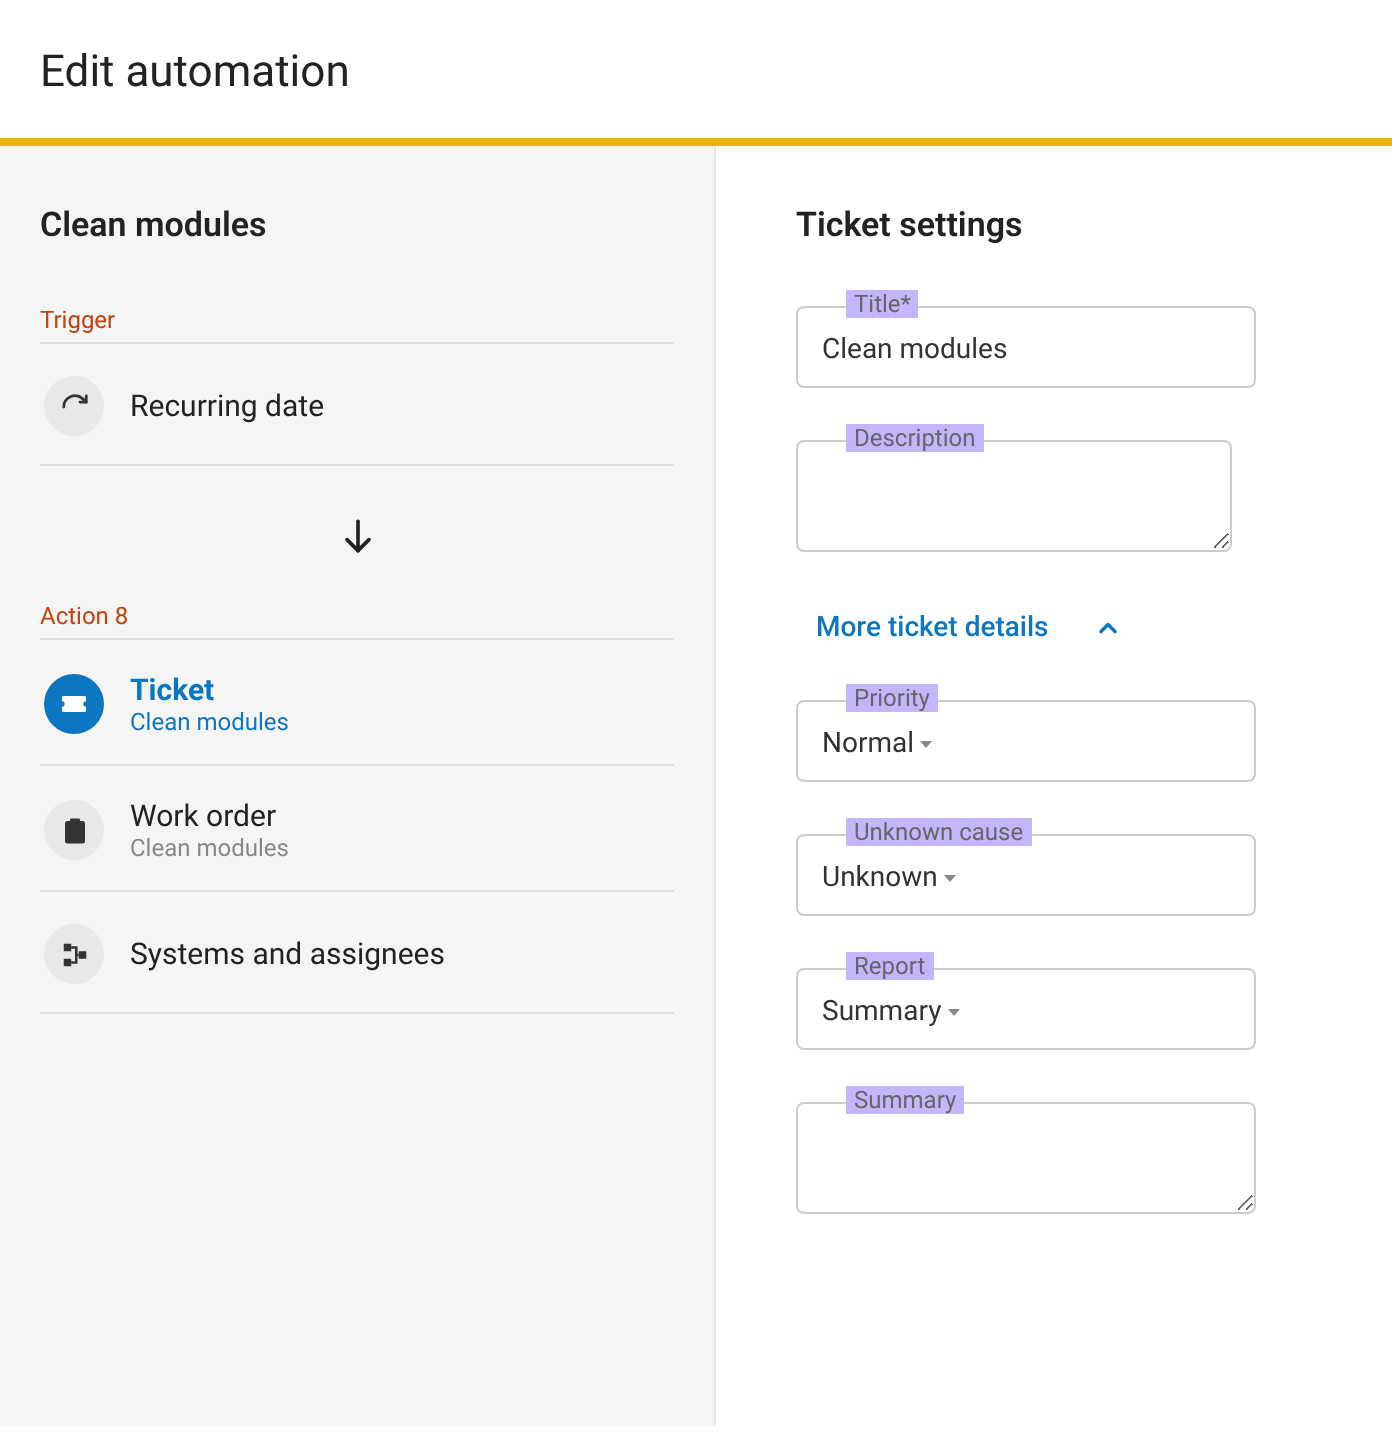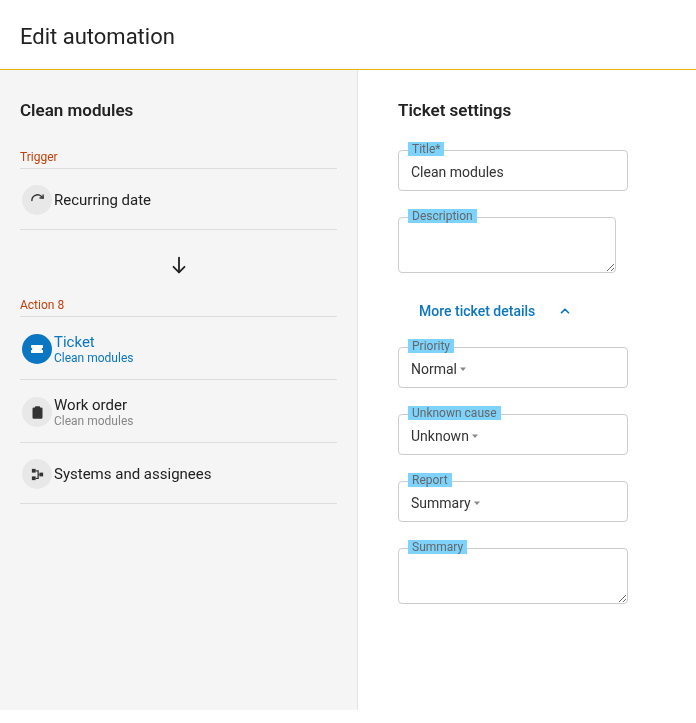--- a/index.html
+++ b/index.html
@@ -5,21 +5,21 @@
   * { box-sizing: border-box; }
   body {
     margin: 0;
     font-family: -apple-system, BlinkMacSystemFont, "Segoe UI", Roboto, Arial, sans-serif;
     color: #333;
     background: #fff;
     width: 696px;
   }
   .header {
     padding: 24px 20px 20px 20px;
-    border-bottom: 1px solid #eab308;
+    border-bottom: 4px solid #eab308;
   }
   .header h1 {
     margin: 0;
     font-size: 22px;
     font-weight: 400;
     color: #222;
   }
   .layout {
     display: flex;
   }
@@ -46,21 +46,21 @@
     margin-bottom: 4px;
   }
   .divider {
     border: none;
     border-top: 1px solid #ddd;
     margin: 4px 0 6px 0;
   }
   .list-item {
     display: flex;
     align-items: center;
-    gap: 2px;
+    gap: 13px;
     padding: 10px 2px;
     cursor: pointer;
   }
   .list-item .icon-circle {
     width: 30px;
     height: 30px;
     border-radius: 50%;
     background: #e8e8e8;
     display: flex;
     align-items: center;
@@ -75,21 +75,21 @@
   .list-item .texts {
     display: flex;
     flex-direction: column;
   }
   .list-item .item-title {
     font-size: 15px;
     color: #222;
   }
   .list-item.active .item-title {
     color: #0b76c2;
-    font-weight: 400;
+    font-weight: 700;
   }
   .list-item .item-sub {
     font-size: 12px;
     color: #888;
   }
   .list-item.active .item-sub {
     color: #0b76c2;
   }
   .arrow-down-connector {
     display: flex;
@@ -97,22 +97,22 @@
     padding: 18px 0 22px 0;
     color: #222;
   }
   .field-group {
     position: relative;
     margin-bottom: 26px;
   }
   .field-label {
     position: absolute;
     top: -8px;
-    left: 10px;
-    background: #7dd3fc;
+    left: 25px;
+    background: #c4b5fd;
     padding: 0 4px;
     font-size: 12px;
     color: #666;
   }
   .text-input, .textarea, .select {
     width: 230px;
     border: 1px solid #ccc;
     border-radius: 4px;
     padding: 13px 12px 10px 12px;
     font-size: 14px;
@@ -135,21 +135,21 @@
     color: #888;
   }
   .expand-link {
     display: flex;
     align-items: center;
     gap: 23px;
     color: #0b76c2;
     font-size: 14px;
     font-weight: 500;
     cursor: pointer;
-    margin: 2px 0 28px 21px;
+    margin: 2px 0 28px 10px;
   }
   svg { display: block; }
 </style>
 </head>
 <body>
 
 <div class="header">
   <h1>Edit automation</h1>
 </div>
 

